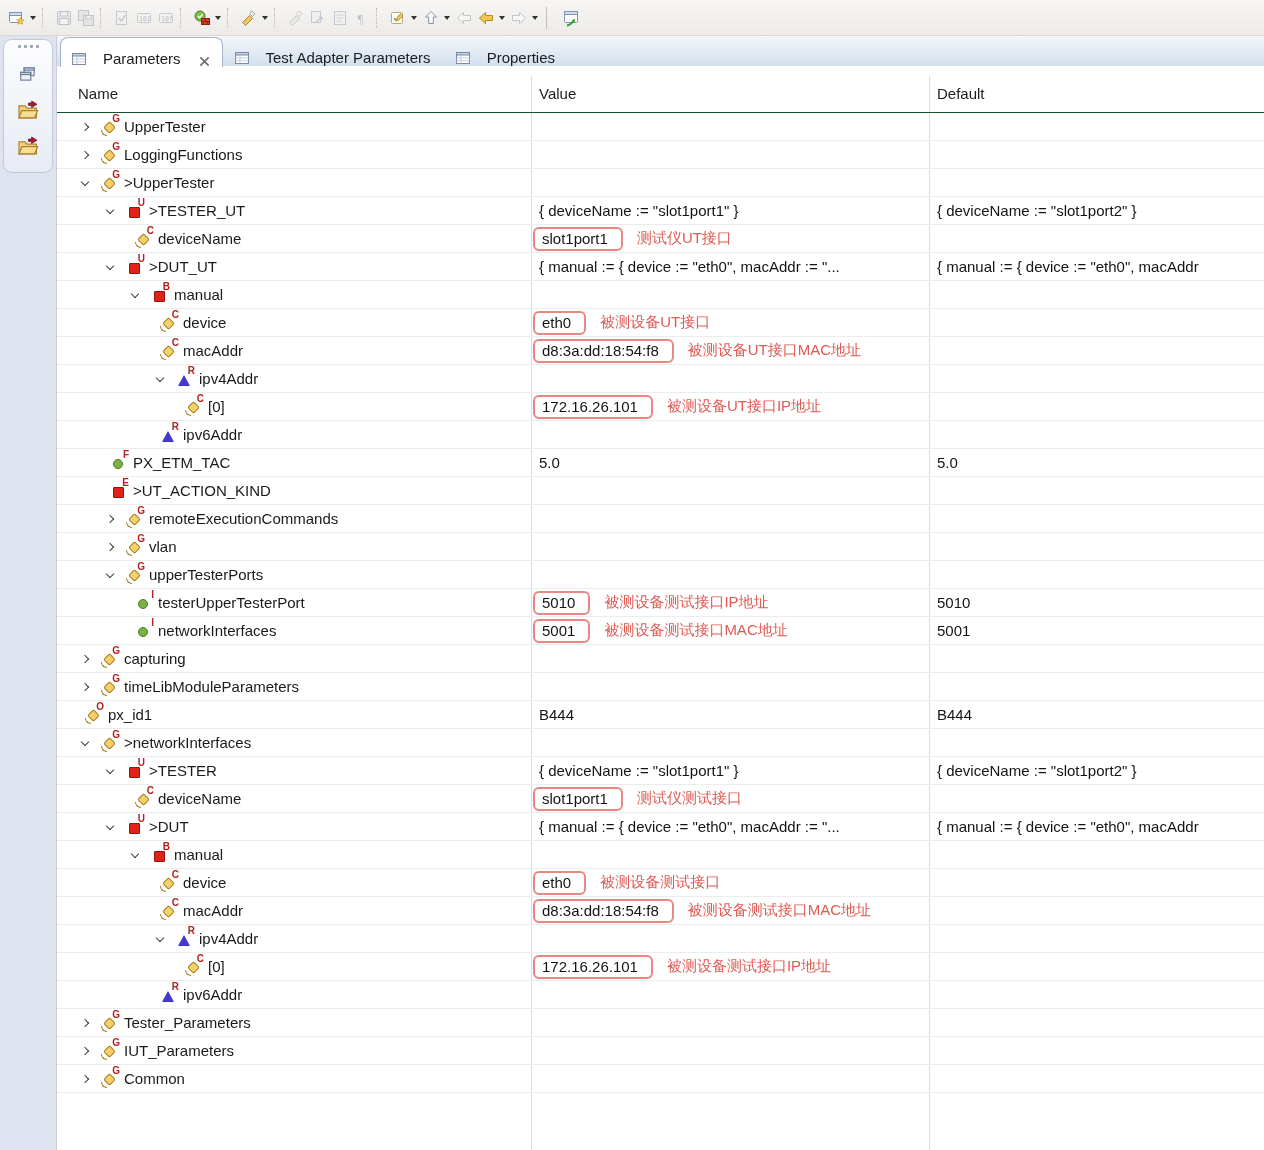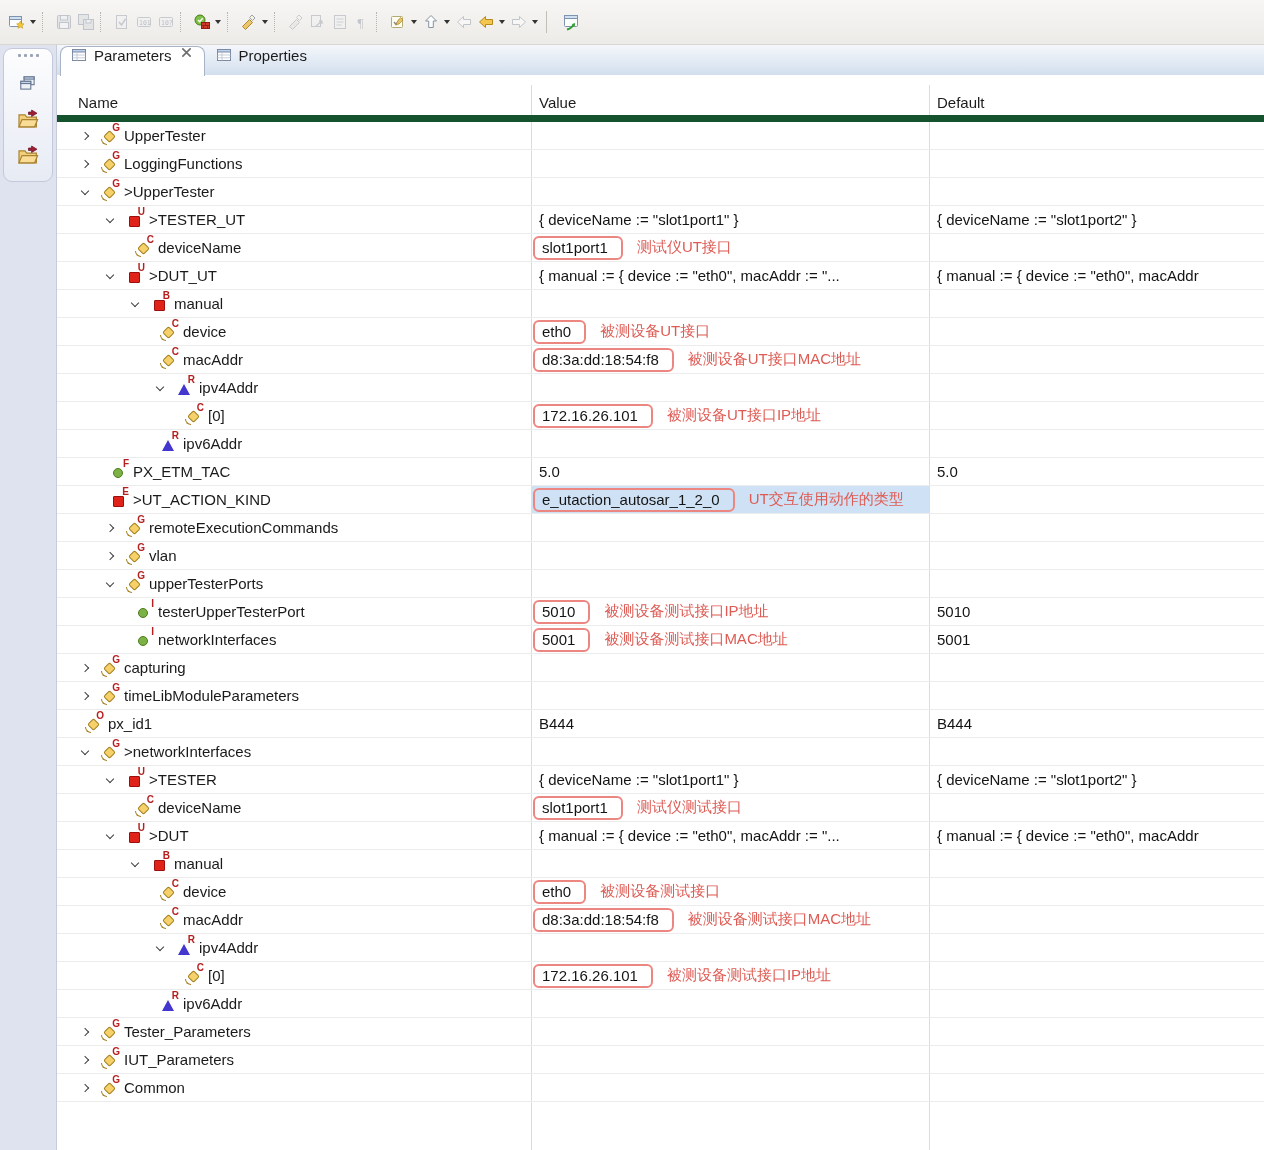--- a/index.html
+++ b/index.html
@@ -11,21 +11,21 @@
     --icon-blue:#4337cf;
     --icon-green:#7cb245;
     --letter-red:#b51f1f;
   }
   *{box-sizing:border-box}
   html,body{margin:0;padding:0}
   body{width:1264px;height:1150px;overflow:hidden;position:relative;background:#fff;
        font-family:"Liberation Sans",sans-serif;color:#1a1a1a;}
 
   
-  .toolbar{height:45px;background:linear-gradient(#f7f6f4,#edebe8);border-bottom:1px solid #dad7d2;
+  .toolbar{height:36px;background:linear-gradient(#f7f6f4,#edebe8);border-bottom:1px solid #dad7d2;
            display:flex;align-items:center;padding-left:6px;}
   .tbtn{height:24px;display:flex;align-items:center;justify-content:center;padding:0 2px;border-radius:3px;}
   .tbtn.disabled{opacity:.55}
   .tsep{width:7px;height:20px;border-left:1px dotted #b8b4ad;margin:0 4px 0 3px}
   .tbar{width:9px;height:22px;border-left:1px solid #c2bfb9;margin:0 5px}
   .ddarrow{width:0;height:0;border-left:3.5px solid transparent;border-right:3.5px solid transparent;
            border-top:4.5px solid #333;margin:0 3px 0 2px}
 
   
   .main{display:flex;height:1118px}
@@ -34,35 +34,35 @@
         border-radius:9px;display:flex;flex-direction:column;align-items:center;gap:12px;padding:5px 0 14px}
   .dock .handle{display:flex;gap:3px;margin-bottom:2px}
   .dock .handle i{width:3px;height:3px;background:#9aa2b4;border-radius:1px;display:block}
   .dock .sbtn{width:26px;height:24px;display:flex;align-items:center;justify-content:center}
 
   .content{flex:1;display:flex;flex-direction:column;background:#fff;min-width:0}
 
   
   .tabbar{height:30px;background:linear-gradient(#f4f7fb,#d3dfee);display:flex;align-items:flex-end;
           padding-left:3px;flex:none}
-  .tab{height:29px;display:flex;align-items:flex-start;gap:7px;padding:0 12px 0 10px;font-size:15px;
+  .tab{height:29px;display:flex;align-items:flex-end;gap:16px;padding:0 12px 0 10px;font-size:15px;
        color:#1c1c1c;border:1px solid transparent;border-bottom:none;white-space:nowrap}
   .tab.active{background:#fff;border-color:#a8b4c6;border-radius:8px 8px 0 0;margin-bottom:-1px;height:30px}
   .tab .close{display:flex;margin-left:2px}
 
   
   .filterwrap{margin:19px 6px 0 5px;flex:none}
   .filter{width:100%;height:27px;border:1px solid #a6a6a6;font-size:15px;color:#2c2c2c;
           padding:0 0 0 11px;font-family:"Liberation Sans",sans-serif;outline:none}
   .filter::placeholder{color:#3a3a3a;opacity:1}
 
   
   .tablewrap{position:relative;flex:1;margin-top:10px;overflow:hidden;font-size:15px}
   .colline{position:absolute;top:0;bottom:0;width:1px;background:#dcdcdc;z-index:0}
-  .thead{height:37px;position:relative;border-bottom:7px solid #14532d}
+  .thead{height:37px;position:relative;border-bottom:1px solid #14532d}
   .thead span{position:absolute;top:9px;color:#1c1c1c}
   .h-name{left:21px}.h-value{left:482px}.h-default{left:880px}
 
   .trow{height:28px;display:flex;border-bottom:1px solid #ececec;align-items:center;position:relative;z-index:1}
   .cell{height:100%;display:flex;align-items:center}
   .ncell{width:474px;flex:none;overflow:hidden;white-space:nowrap}
   .vcell{width:398px;flex:none;white-space:nowrap;padding-left:8px}
   .vcell.hl{background:var(--hl-blue)}
   .dcell{flex:1;min-width:0;overflow:hidden;white-space:nowrap;padding-left:8px}
 
@@ -275,20 +275,30 @@
           </span>
         </div>
         <div class="tab">
           <span style="display: flex;">
             <svg width="16" height="16" viewBox="0 0 16 16">
               <rect x="1.5" y="2.5" width="13" height="11" fill="#fff" stroke="#7a8aa5"></rect>
               <rect x="1.5" y="2.5" width="13" height="2.5" fill="#bdd2ea" stroke="#7a8aa5"></rect>
               <path d="M1.5 8h13M1.5 10.8h13M6 5v8.5" stroke="#b9c2cf" stroke-width="0.8"></path>
             </svg>
           </span>
+          <span>Test Adapter Parameters</span>
+        </div>
+        <div class="tab">
+          <span style="display: flex;">
+            <svg width="16" height="16" viewBox="0 0 16 16">
+              <rect x="1.5" y="2.5" width="13" height="11" fill="#fff" stroke="#7a8aa5"></rect>
+              <rect x="1.5" y="2.5" width="13" height="2.5" fill="#bdd2ea" stroke="#7a8aa5"></rect>
+              <path d="M1.5 8h13M1.5 10.8h13M6 5v8.5" stroke="#b9c2cf" stroke-width="0.8"></path>
+            </svg>
+          </span>
           <span>Properties</span>
         </div>
       </div>
 
 
     <div class="tablewrap">
       <div class="colline" style="left:474px"></div>
       <div class="colline" style="left:872px"></div>
       <div class="thead">
         <span class="h-name">Name</span>
@@ -492,24 +502,20 @@
           </div>
           <div class="trow">
             <div class="cell ncell" style="padding-left: 46px;">
               <span class="leafpad"></span>
               <span class="ticon shape-square">
                 <i class="sh"></i>
                 <b class="lt">E</b>
               </span>
               <span>&gt;UT_ACTION_KIND</span>
             </div>
-            <div class="cell vcell hl">
-              <span class="vbox">e_utaction_autosar_1_2_0</span>
-              <span class="note">UT交互使用动作的类型</span>
-            </div>
           </div>
           <div class="trow">
             <div class="cell ncell" style="padding-left: 46px;">
               <span class="chevwrap">
                 <span class="chev collapsed"></span>
               </span>
               <span class="ticon shape-diamond">
                 <i class="sh"></i>
                 <b class="lt">G</b>
               </span>

